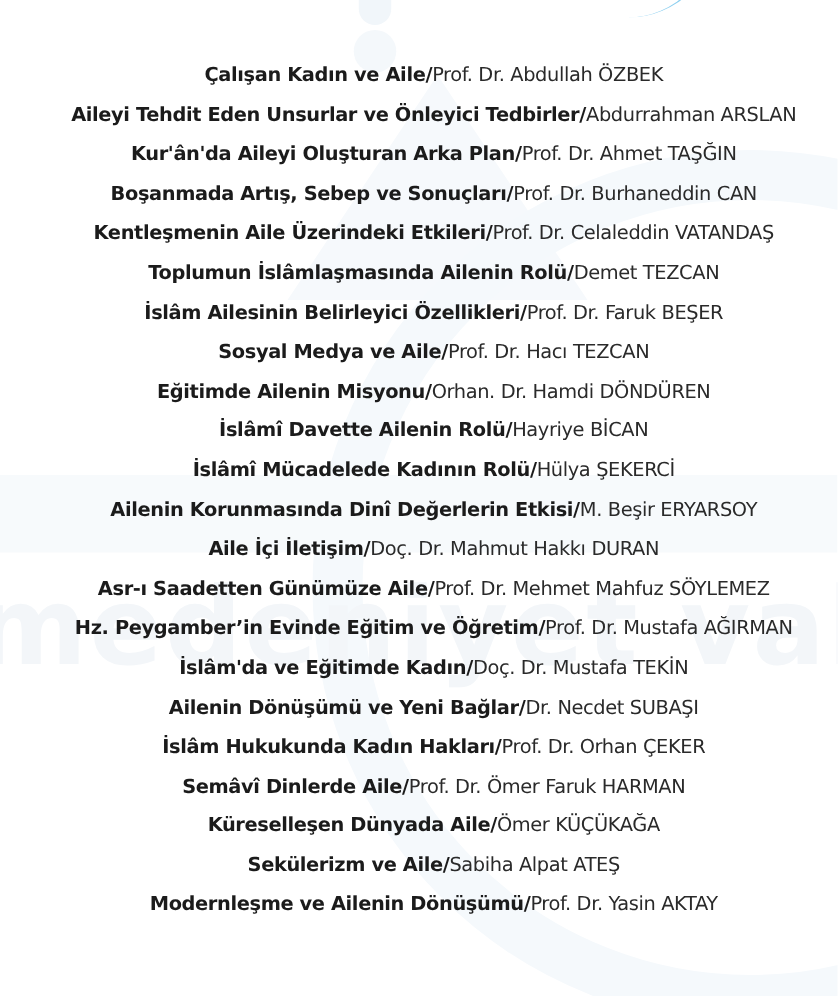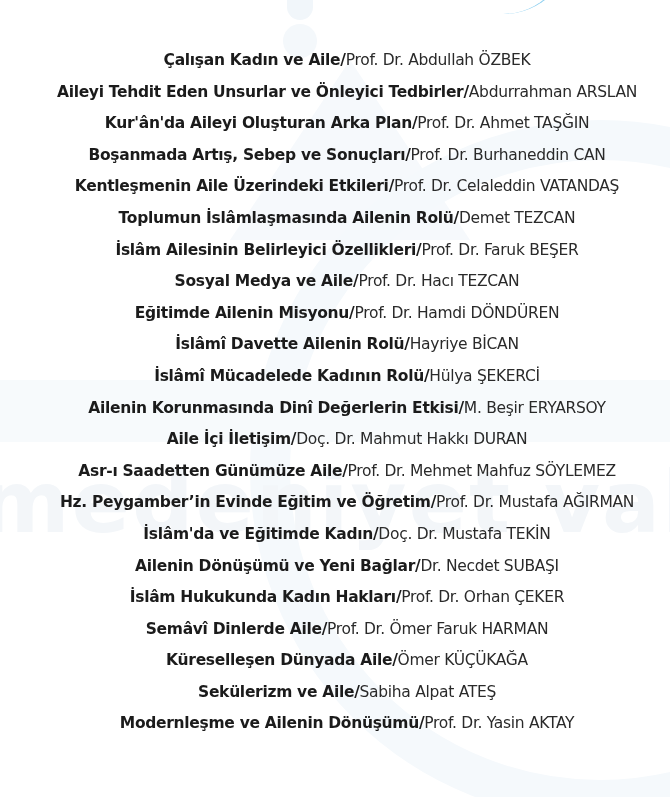--- a/index.html
+++ b/index.html
@@ -130,21 +130,21 @@
 
 <ul class="list" id="article-list">
     <li class="item"><span class="title">Çalışan Kadın ve Aile</span><span class="title">/</span><span class="author">Prof. Dr. Abdullah ÖZBEK</span></li>
     <li class="item"><span class="title">Aileyi Tehdit Eden Unsurlar ve Önleyici Tedbirler</span><span class="title">/</span><span class="author">Abdurrahman ARSLAN</span></li>
     <li class="item"><span class="title">Kur'ân'da Aileyi Oluşturan Arka Plan</span><span class="title">/</span><span class="author">Prof. Dr. Ahmet TAŞĞIN</span></li>
     <li class="item"><span class="title">Boşanmada Artış, Sebep ve Sonuçları</span><span class="title">/</span><span class="author">Prof. Dr. Burhaneddin CAN</span></li>
     <li class="item"><span class="title">Kentleşmenin Aile Üzerindeki Etkileri</span><span class="title">/</span><span class="author">Prof. Dr. Celaleddin VATANDAŞ</span></li>
     <li class="item"><span class="title">Toplumun İslâmlaşmasında Ailenin Rolü</span><span class="title">/</span><span class="author">Demet TEZCAN</span></li>
     <li class="item"><span class="title">İslâm Ailesinin Belirleyici Özellikleri</span><span class="title">/</span><span class="author">Prof. Dr. Faruk BEŞER</span></li>
     <li class="item"><span class="title">Sosyal Medya ve Aile</span><span class="title">/</span><span class="author">Prof. Dr. Hacı TEZCAN</span></li>
-    <li class="item"><span class="title">Eğitimde Ailenin Misyonu</span><span class="title">/</span><span class="author">Prof. Dr. Hamdi DÖNDÜREN</span></li>
+    <li class="item"><span class="title">Eğitimde Ailenin Misyonu</span><span class="title">/</span><span class="author">Orhan. Dr. Hamdi DÖNDÜREN</span></li>
     <li class="item"><span class="title">İslâmî Davette Ailenin Rolü</span><span class="title">/</span><span class="author">Hayriye BİCAN</span></li>
     <li class="item"><span class="title">İslâmî Mücadelede Kadının Rolü</span><span class="title">/</span><span class="author">Hülya ŞEKERCİ</span></li>
     <li class="item"><span class="title">Ailenin Korunmasında Dinî Değerlerin Etkisi</span><span class="title">/</span><span class="author">M. Beşir ERYARSOY</span></li>
     <li class="item"><span class="title">Aile İçi İletişim</span><span class="title">/</span><span class="author">Doç. Dr. Mahmut Hakkı DURAN</span></li>
     <li class="item"><span class="title">Asr-ı Saadetten Günümüze Aile</span><span class="title">/</span><span class="author">Prof. Dr. Mehmet Mahfuz SÖYLEMEZ</span></li>
     <li class="item"><span class="title">Hz. Peygamber’in Evinde Eğitim ve Öğretim</span><span class="title">/</span><span class="author">Prof. Dr. Mustafa AĞIRMAN</span></li>
     <li class="item"><span class="title">İslâm'da ve Eğitimde Kadın</span><span class="title">/</span><span class="author">Doç. Dr. Mustafa TEKİN</span></li>
     <li class="item"><span class="title">Ailenin Dönüşümü ve Yeni Bağlar</span><span class="title">/</span><span class="author">Dr. Necdet SUBAŞI</span></li>
     <li class="item"><span class="title">İslâm Hukukunda Kadın Hakları</span><span class="title">/</span><span class="author">Prof. Dr. Orhan ÇEKER</span></li>
     <li class="item"><span class="title">Semâvî Dinlerde Aile</span><span class="title">/</span><span class="author">Prof. Dr. Ömer Faruk HARMAN</span></li>

